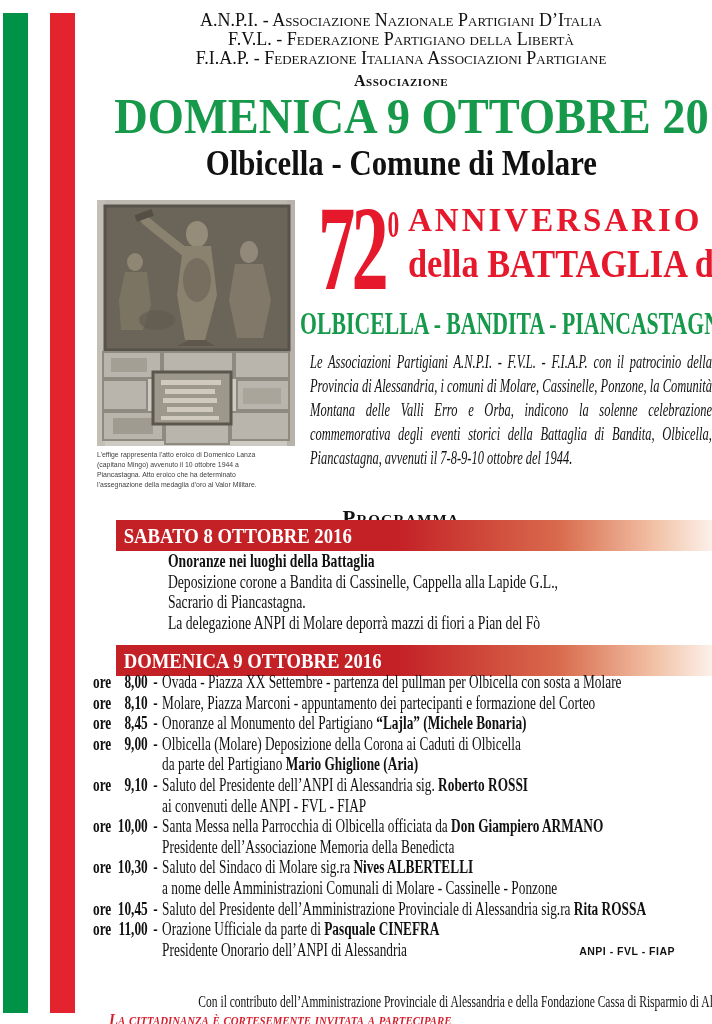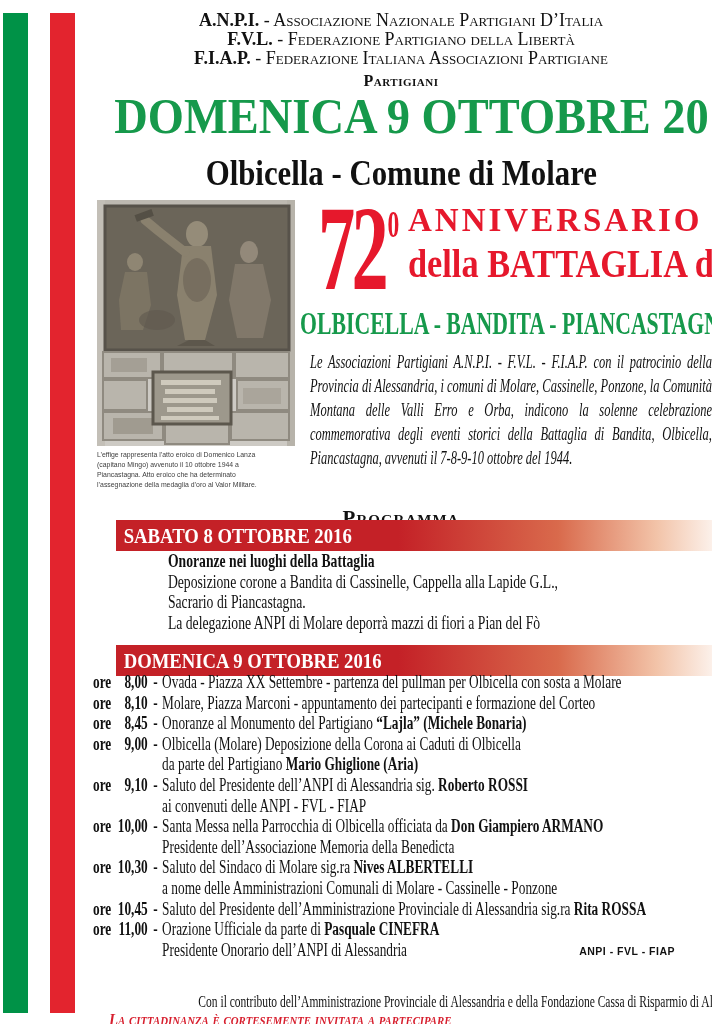--- a/index.html
+++ b/index.html
@@ -11,27 +11,27 @@
   
   .stripe{position:absolute;top:13px;height:1000px;width:25px;}
   .stripe.g{left:3px;background:var(--flag-green,#009247);}
   .stripe.r{left:50px;background:var(--flag-red,#e3242e);}
 
   .content{position:absolute;left:90px;top:0;width:622px;height:1024px;}
 
   
   .org-block{padding-top:11px;text-align:center;font-size:18px;line-height:19px;}
   .org-line{white-space:nowrap;}
-  .org-abbr{font-weight:bold;}
+  .org-abbr{font-weight:normal;}
   .org-name{font-variant:small-caps;}
   .city{margin-top:4px;text-align:center;font-weight:bold;font-variant:small-caps;font-size:16px;line-height:17px;letter-spacing:.5px;}
   .event-date{margin-top:1px;text-align:center;color:var(--title-green,#16994b);
     font-size:50px;line-height:53px;font-weight:bold;white-space:nowrap;}
   .event-date span{display:inline-block;transform:scaleX(.93);}
-  .event-place{margin-top:12px;text-align:center;font-size:35px;line-height:38px;font-weight:bold;white-space:nowrap;}
+  .event-place{margin-top:2px;text-align:center;font-size:35px;line-height:38px;font-weight:bold;white-space:nowrap;}
   .event-place span{display:inline-block;transform:scaleX(.88);}
 
   
   .hero{position:absolute;left:0;top:200px;width:622px;height:285px;}
   .photo-fig{position:absolute;left:7px;top:0;width:175px;margin:0;}
   .photo-fig svg{display:block;width:198px;height:246px;}
   .photo-caption{margin-top:4px;font-family:"Liberation Sans","DejaVu Sans",sans-serif;
     font-size:8px;line-height:10px;color:var(--caption-gray,#3d3d3d);
     width:116%;transform:scaleX(.86);transform-origin:0 0;}
   .hero-right{position:absolute;left:210px;top:0;width:412px;height:285px;}
@@ -94,21 +94,21 @@
   <div class="stripe r"></div>
 
   <div class="content">
 
     <div class="org-block">
         <div class="org-line"><span class="org-abbr">A.N.P.I.</span><span class="org-name"> - Associazione Nazionale Partigiani D’Italia</span></div>
         <div class="org-line"><span class="org-abbr">F.V.L.</span><span class="org-name"> - Federazione Partigiano  della Libertà</span></div>
         <div class="org-line"><span class="org-abbr">F.I.A.P.</span><span class="org-name"> - Federazione Italiana Associazioni Partigiane</span></div>
       </div>
 
-    <div class="city">Partigiani</div>
+    <div class="city">Associazione</div>
     <div class="event-date"><span>DOMENICA 9 OTTOBRE 2016</span></div>
     <div class="event-place"><span>Olbicella - Comune di Molare</span></div>
 
     <div class="hero">
       <figure class="photo-fig">
         <svg viewBox="0 0 198 246" aria-hidden="true">
           <rect width="198" height="246" fill="#cdcac4"></rect>
 
           <rect x="0" y="0" width="198" height="10" fill="#bdb9b1"></rect>
           <rect x="0" y="0" width="8" height="246" fill="#c3bfb7"></rect>

